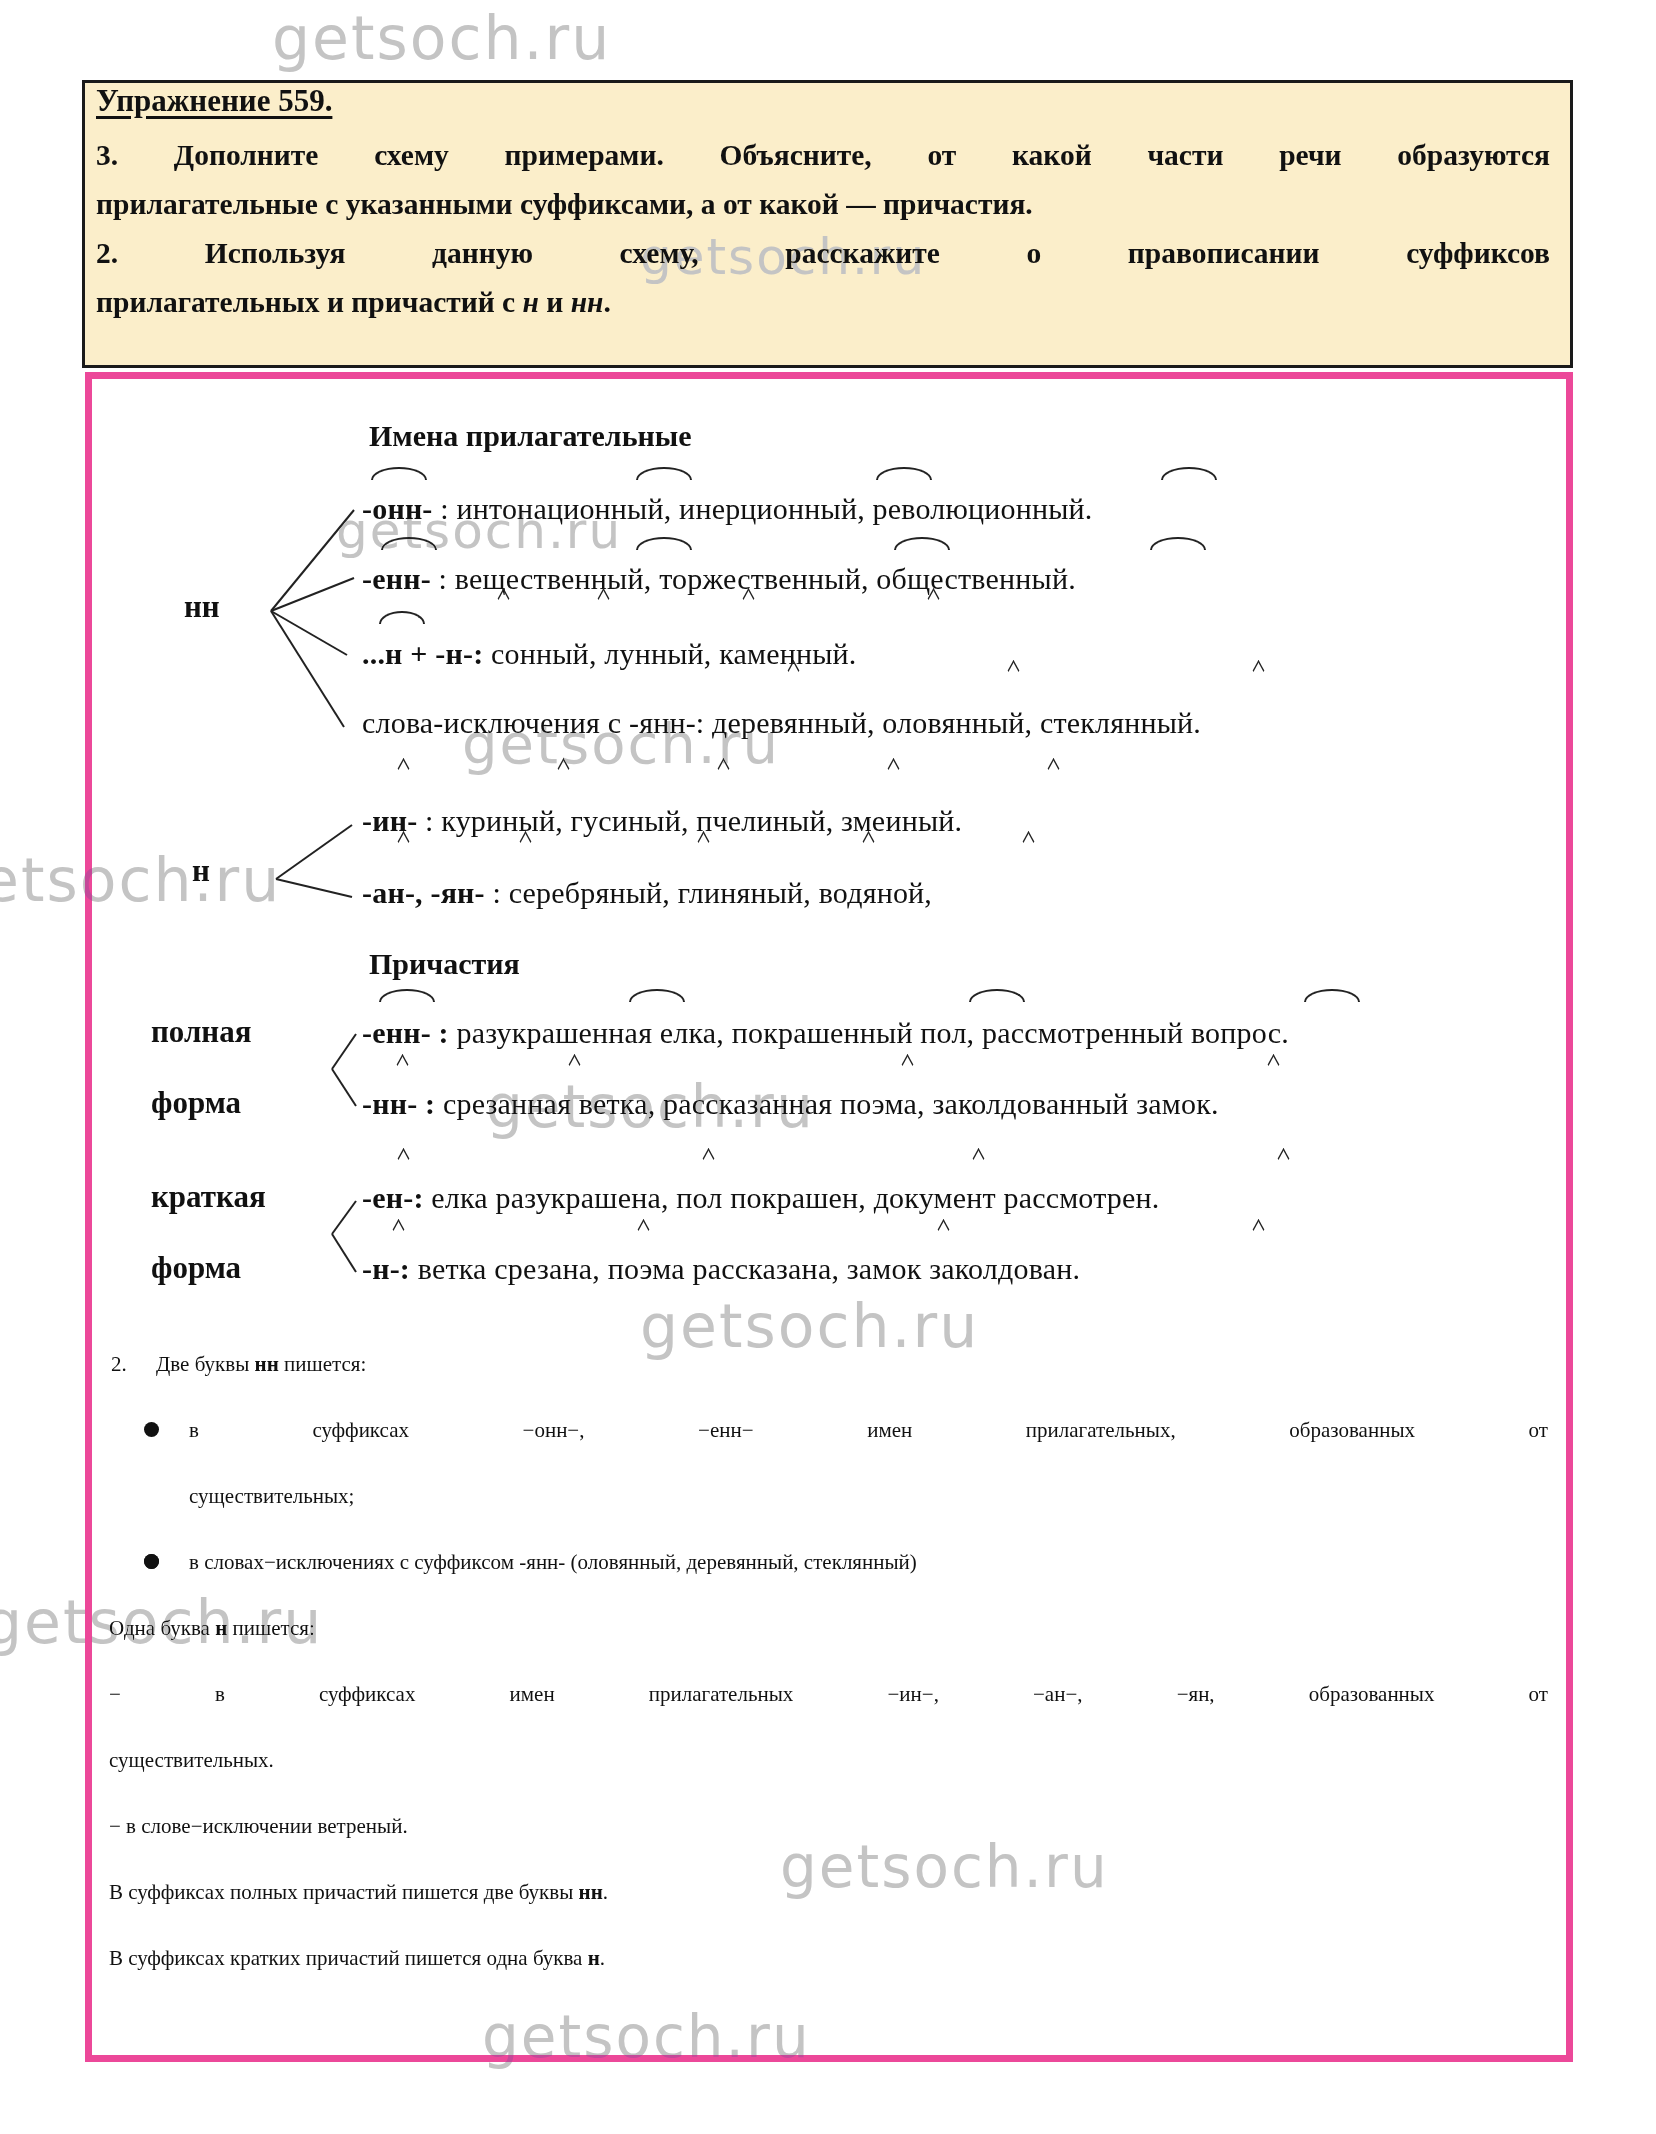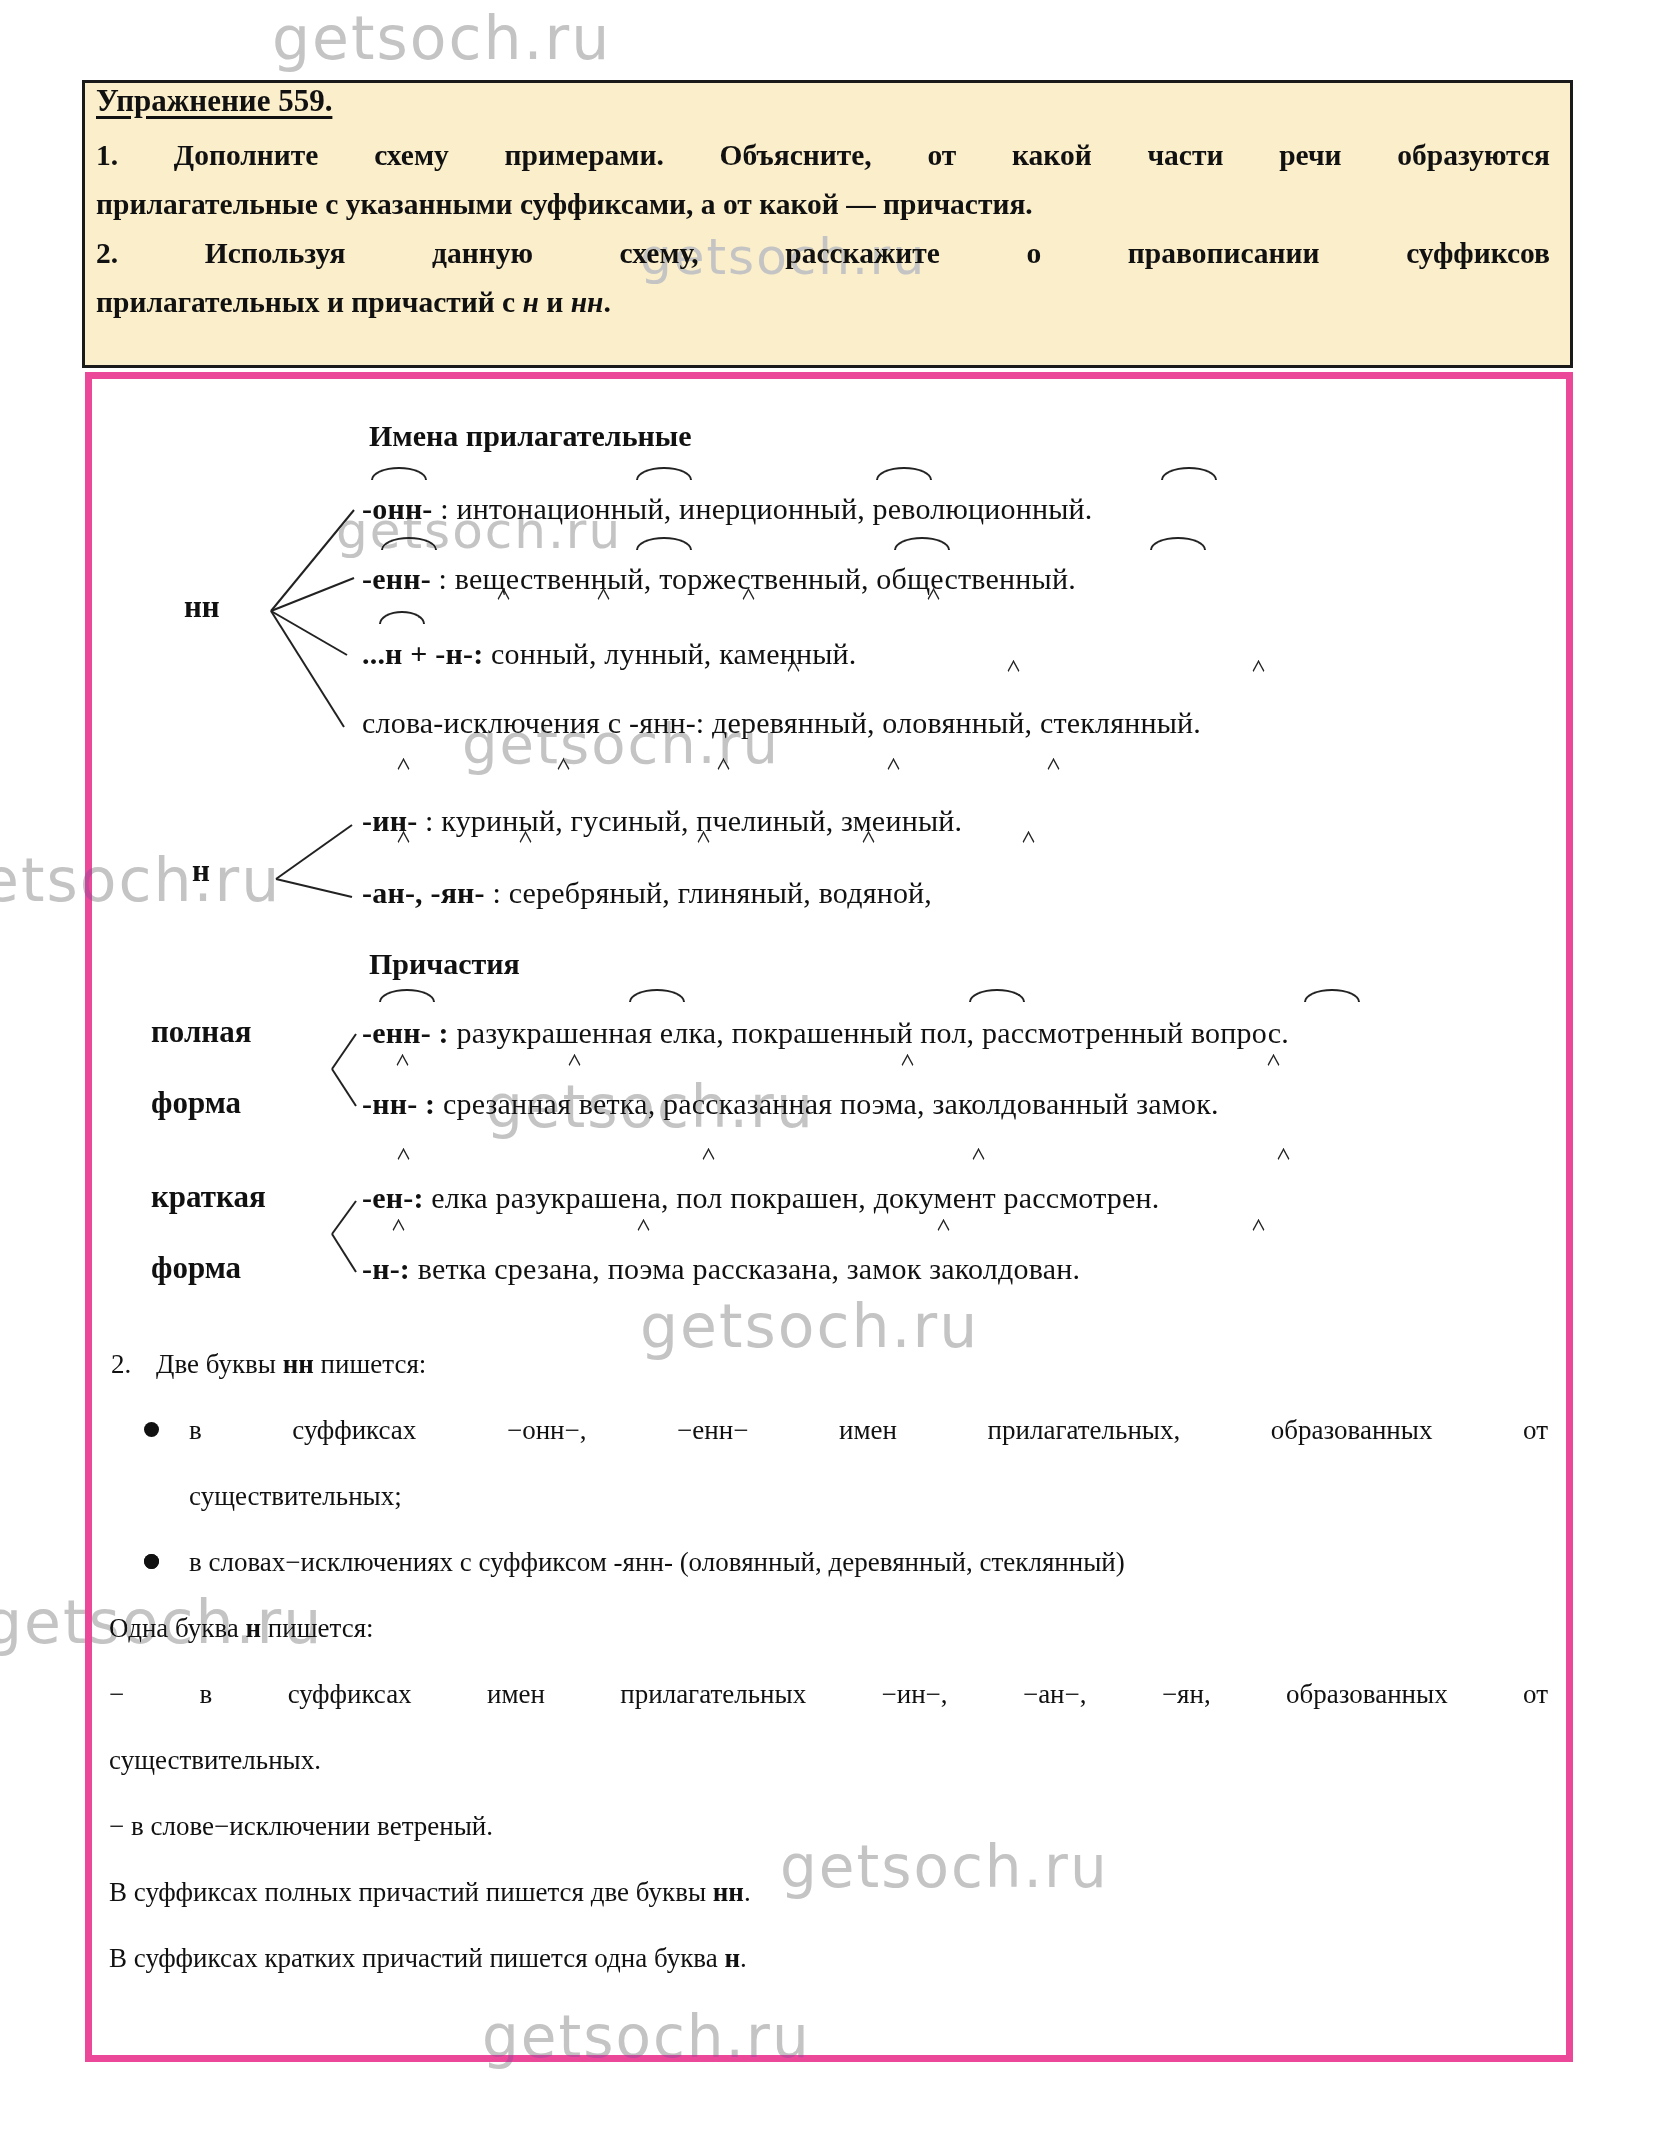--- a/index.html
+++ b/index.html
@@ -45,21 +45,21 @@
     border-top:2.5px solid #222;border-left:2.5px solid #222;
     transform:scaleX(0.55) rotate(45deg);
   }
   .arc{
     position:absolute;width:56px;height:13px;box-sizing:border-box;
     border:2.5px solid #222;border-bottom:none;
     border-radius:50% 50% 0 0 / 100% 100% 0 0;
   }
   .arc.small{width:46px;}
   
-  .bodytext{font-size:27px;line-height:66px;padding:0 18px 0 0;}
+  .bodytext{font-size:21px;line-height:66px;padding:0 18px 0 0;}
   .bodytext p{margin:0;}
   p.rule{padding-left:19px;}
   .num{display:inline-block;width:45px;}
   .bullet{position:relative;padding-left:97px;margin:0;}
   .dot{position:absolute;left:52px;top:25px;width:15px;height:15px;border-radius:50%;background:#111;}
   p.dash{padding-left:17px;}
 </style>
 </head>
 <body>
 
@@ -70,21 +70,21 @@
 <div class="wm" style="left:-58px;top:850px;font-size:60px;">getsoch.ru</div>
 <div class="wm" style="left:486px;top:1078px;font-size:58px;">getsoch.ru</div>
 <div class="wm" style="left:640px;top:1296px;font-size:60px;">getsoch.ru</div>
 <div class="wm" style="left:-16px;top:1592px;font-size:60px;">getsoch.ru</div>
 <div class="wm" style="left:780px;top:1838px;font-size:58px;">getsoch.ru</div>
 <div class="wm" style="left:482px;top:2008px;font-size:58px;">getsoch.ru</div>
 
 <div class="box-header">
   <span class="bh-title">Упражнение 559.</span>
   <p class="bh-para">
-    <span class="jl">1. Дополните схему примерами. Объясните, от какой части речи образуются</span><span>прилагательные с указанными суффиксами, а от какой — причастия.</span>
+    <span class="jl">3. Дополните схему примерами. Объясните, от какой части речи образуются</span><span>прилагательные с указанными суффиксами, а от какой — причастия.</span>
   </p>
   <p class="bh-para">
     <span class="jl">2. Используя данную схему, расскажите о правописании суффиксов</span><span>прилагательных и причастий с </span><span class="bi">н</span><span> и </span><span class="bi">нн</span><span>.</span>
   </p>
 </div>
 
 <div class="box-main">
 
   <div class="diagram">
 

